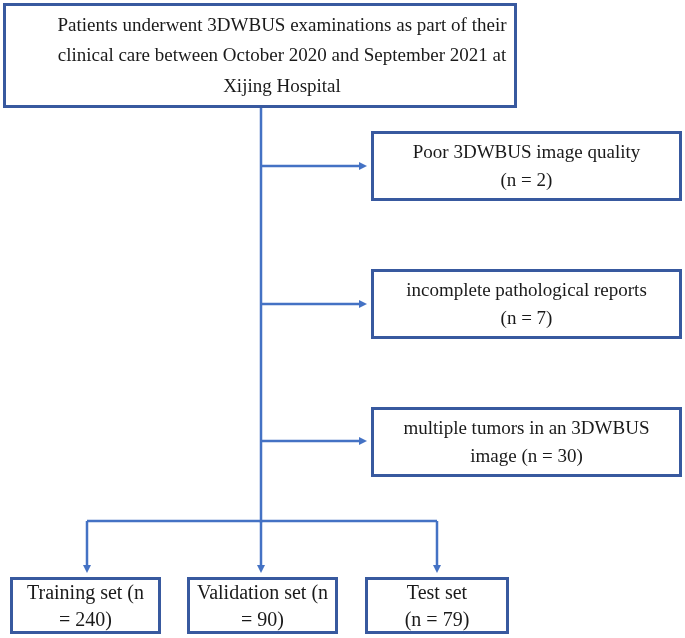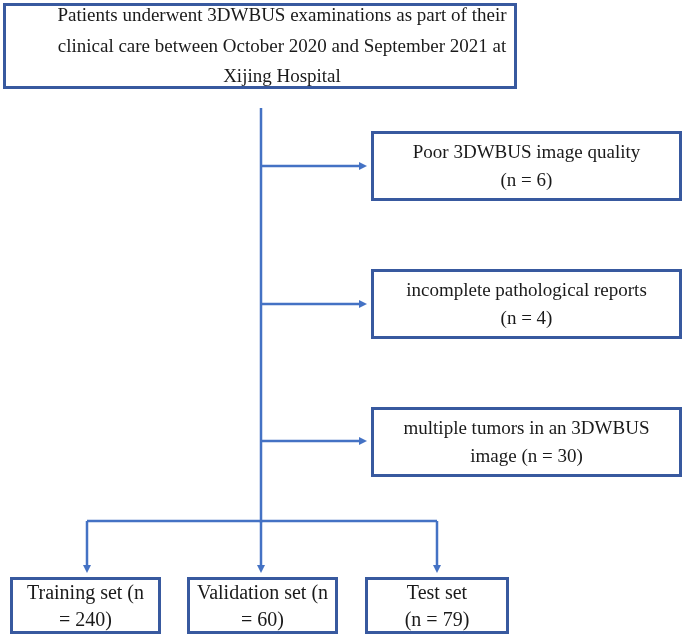--- a/index.html
+++ b/index.html
@@ -32,21 +32,21 @@
     display: flex;
     align-items: center;
     justify-content: center;
     text-align: center;
     white-space: pre-line;
   }
   .top-box {
     left: 3px;
     top: 3px;
     width: 514px;
-    height: 86px;
+    height: 105px;
     font-size: 19px;
     line-height: 1.6;
     padding-left: 44px;
   }
   .excl-box {
     left: 371px;
     width: 311px;
     height: 70px;
     font-size: 19px;
     line-height: 1.5;
@@ -87,30 +87,30 @@
     <line x1="87" y1="521" x2="87" y2="566" stroke="#4472c4" stroke-width="2.5" marker-end="url(#arrowhead)"></line>
     <line x1="261" y1="521" x2="261" y2="566" stroke="#4472c4" stroke-width="2.5" marker-end="url(#arrowhead)"></line>
     <line x1="437" y1="521" x2="437" y2="566" stroke="#4472c4" stroke-width="2.5" marker-end="url(#arrowhead)"></line>
   </svg>
 
   <div class="box top-box">Patients underwent 3DWBUS  examinations as part of their
 clinical care between October 2020 and September 2021 at
 Xijing Hospital</div>
 
   <div class="box excl-box excl-1">Poor 3DWBUS image quality
-(n = 6)</div>
+(n = 2)</div>
 
   <div class="box excl-box excl-2">incomplete pathological reports
-(n = 4)</div>
+(n = 7)</div>
 
   <div class="box excl-box excl-3">multiple tumors in an 3DWBUS
 image (n = 30)</div>
 
   <div class="box outcome-box outcome-train">Training set (n
 = 240)</div>
 
   <div class="box outcome-box outcome-valid">Validation set (n
-= 60)</div>
+= 90)</div>
 
   <div class="box outcome-box outcome-test">Test set
 (n = 79)</div>
 
 </div>
 
 </body></html>

